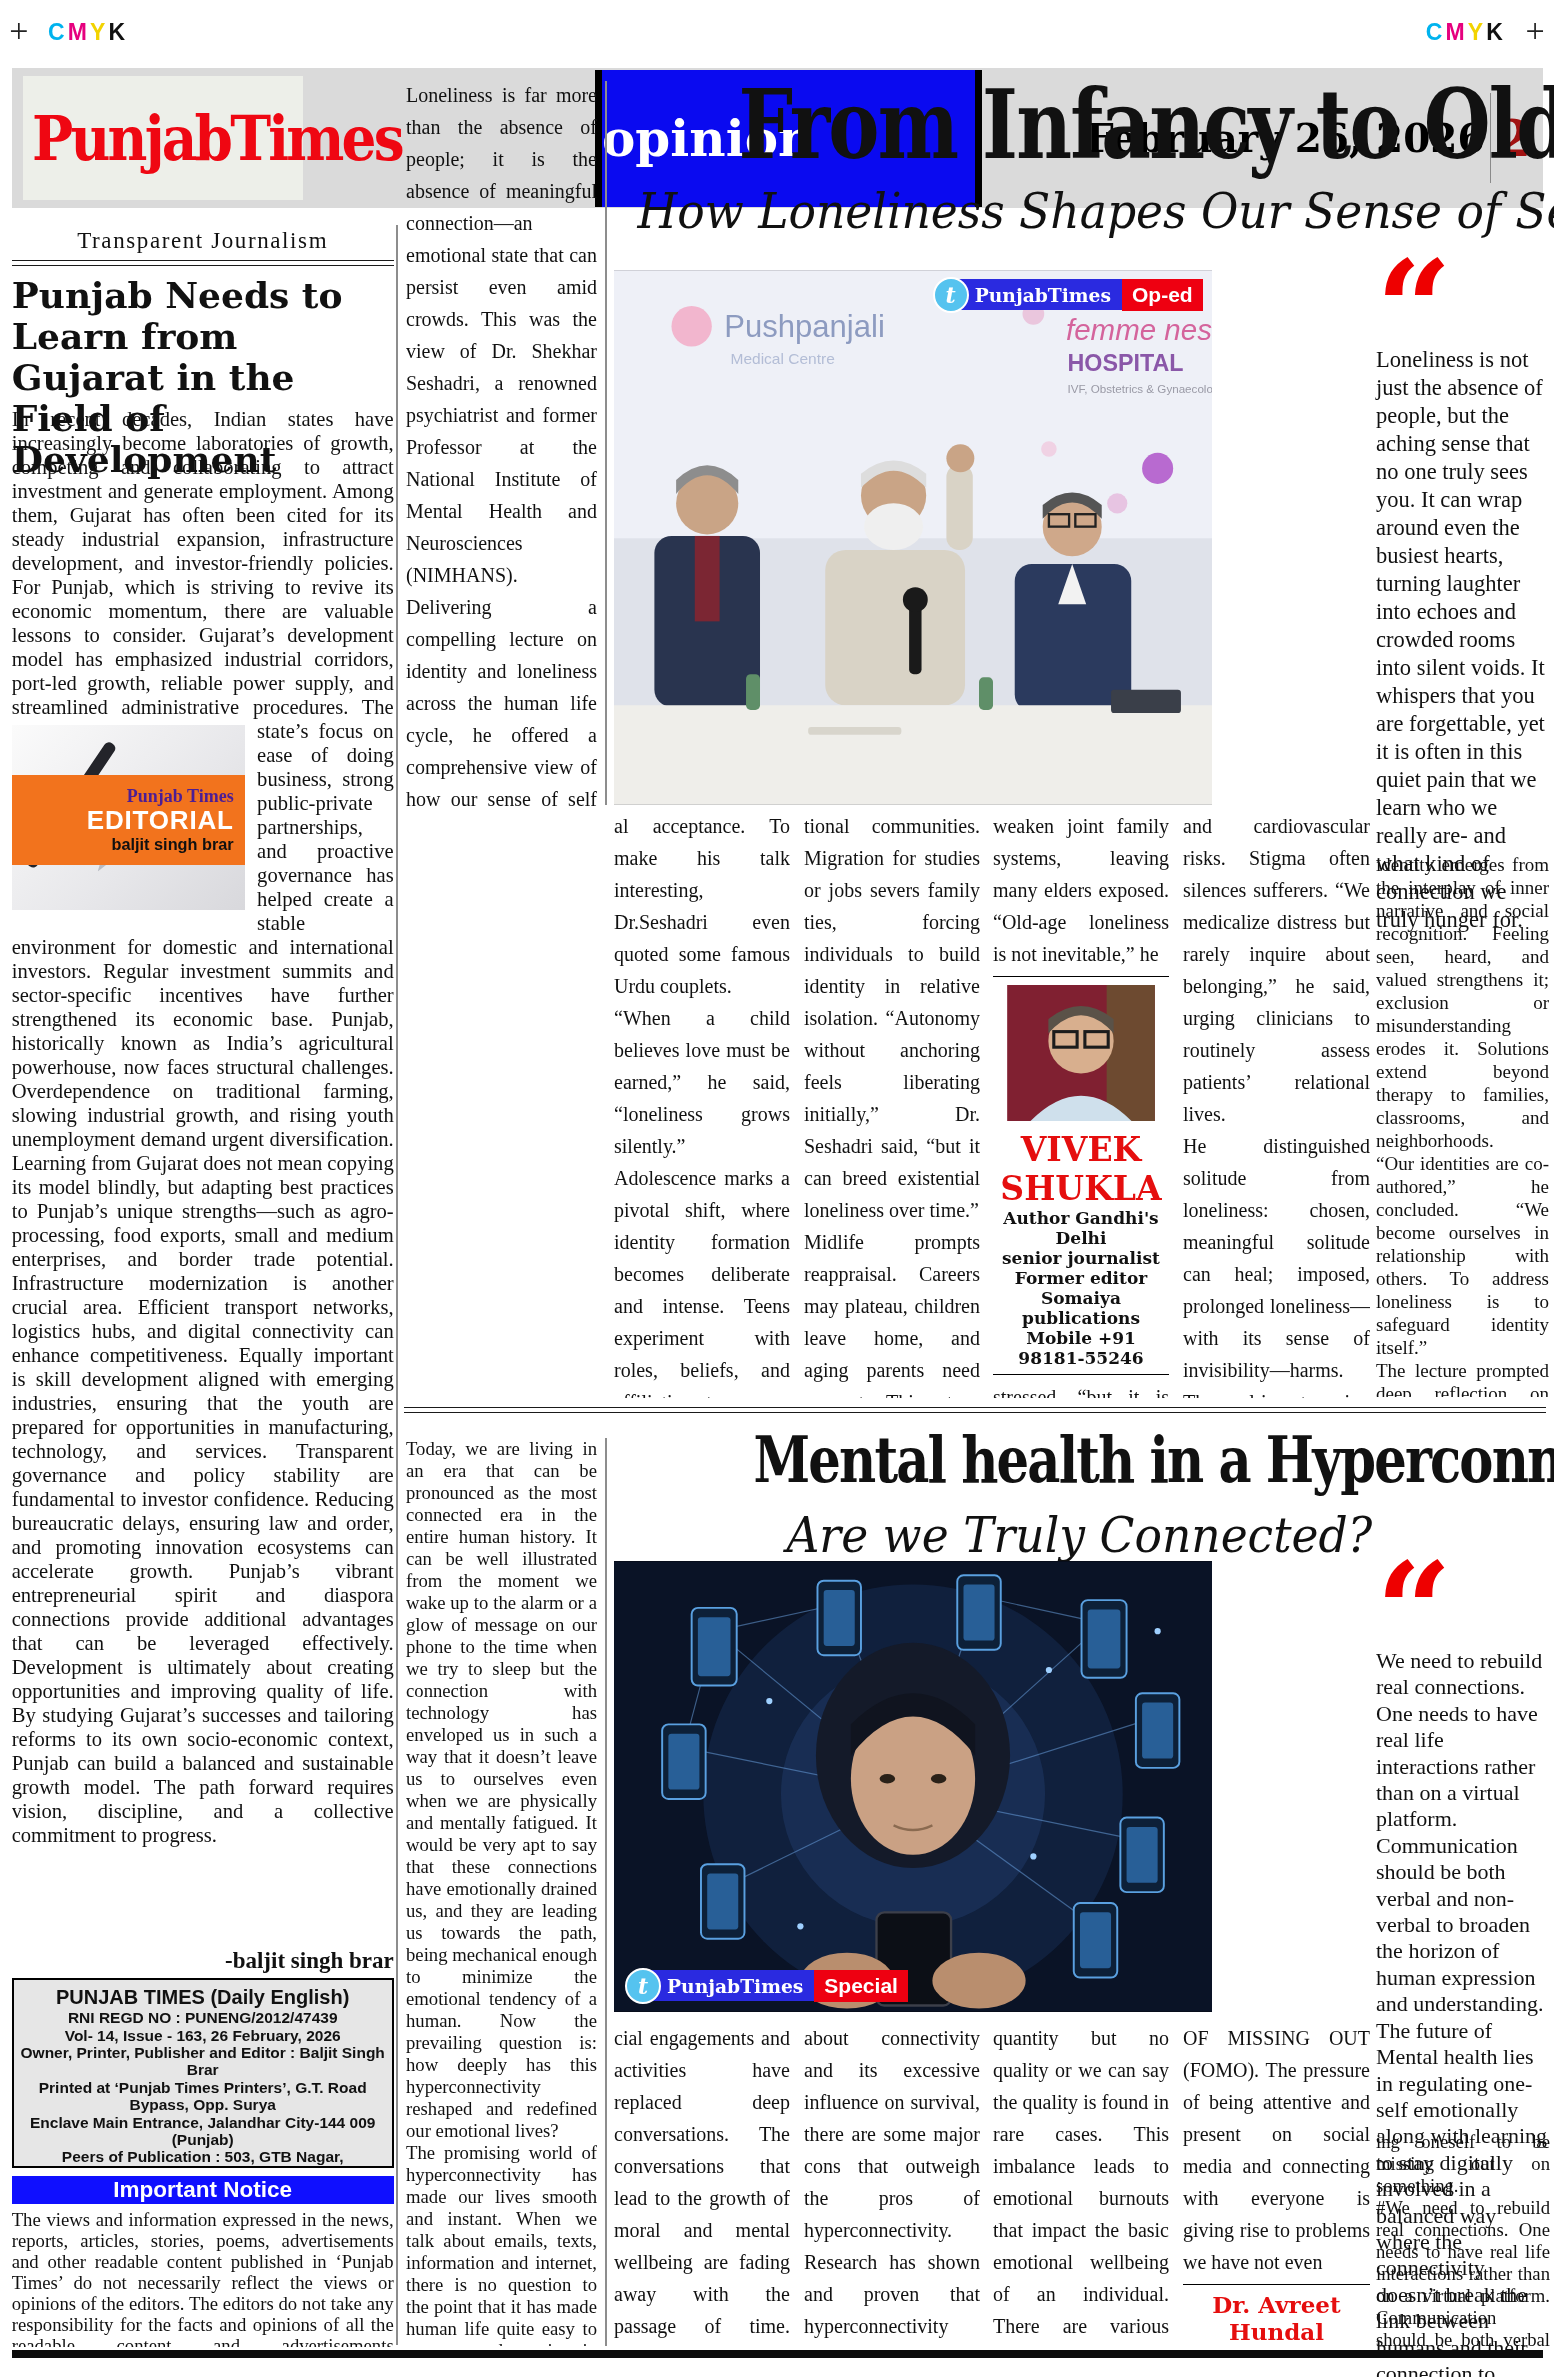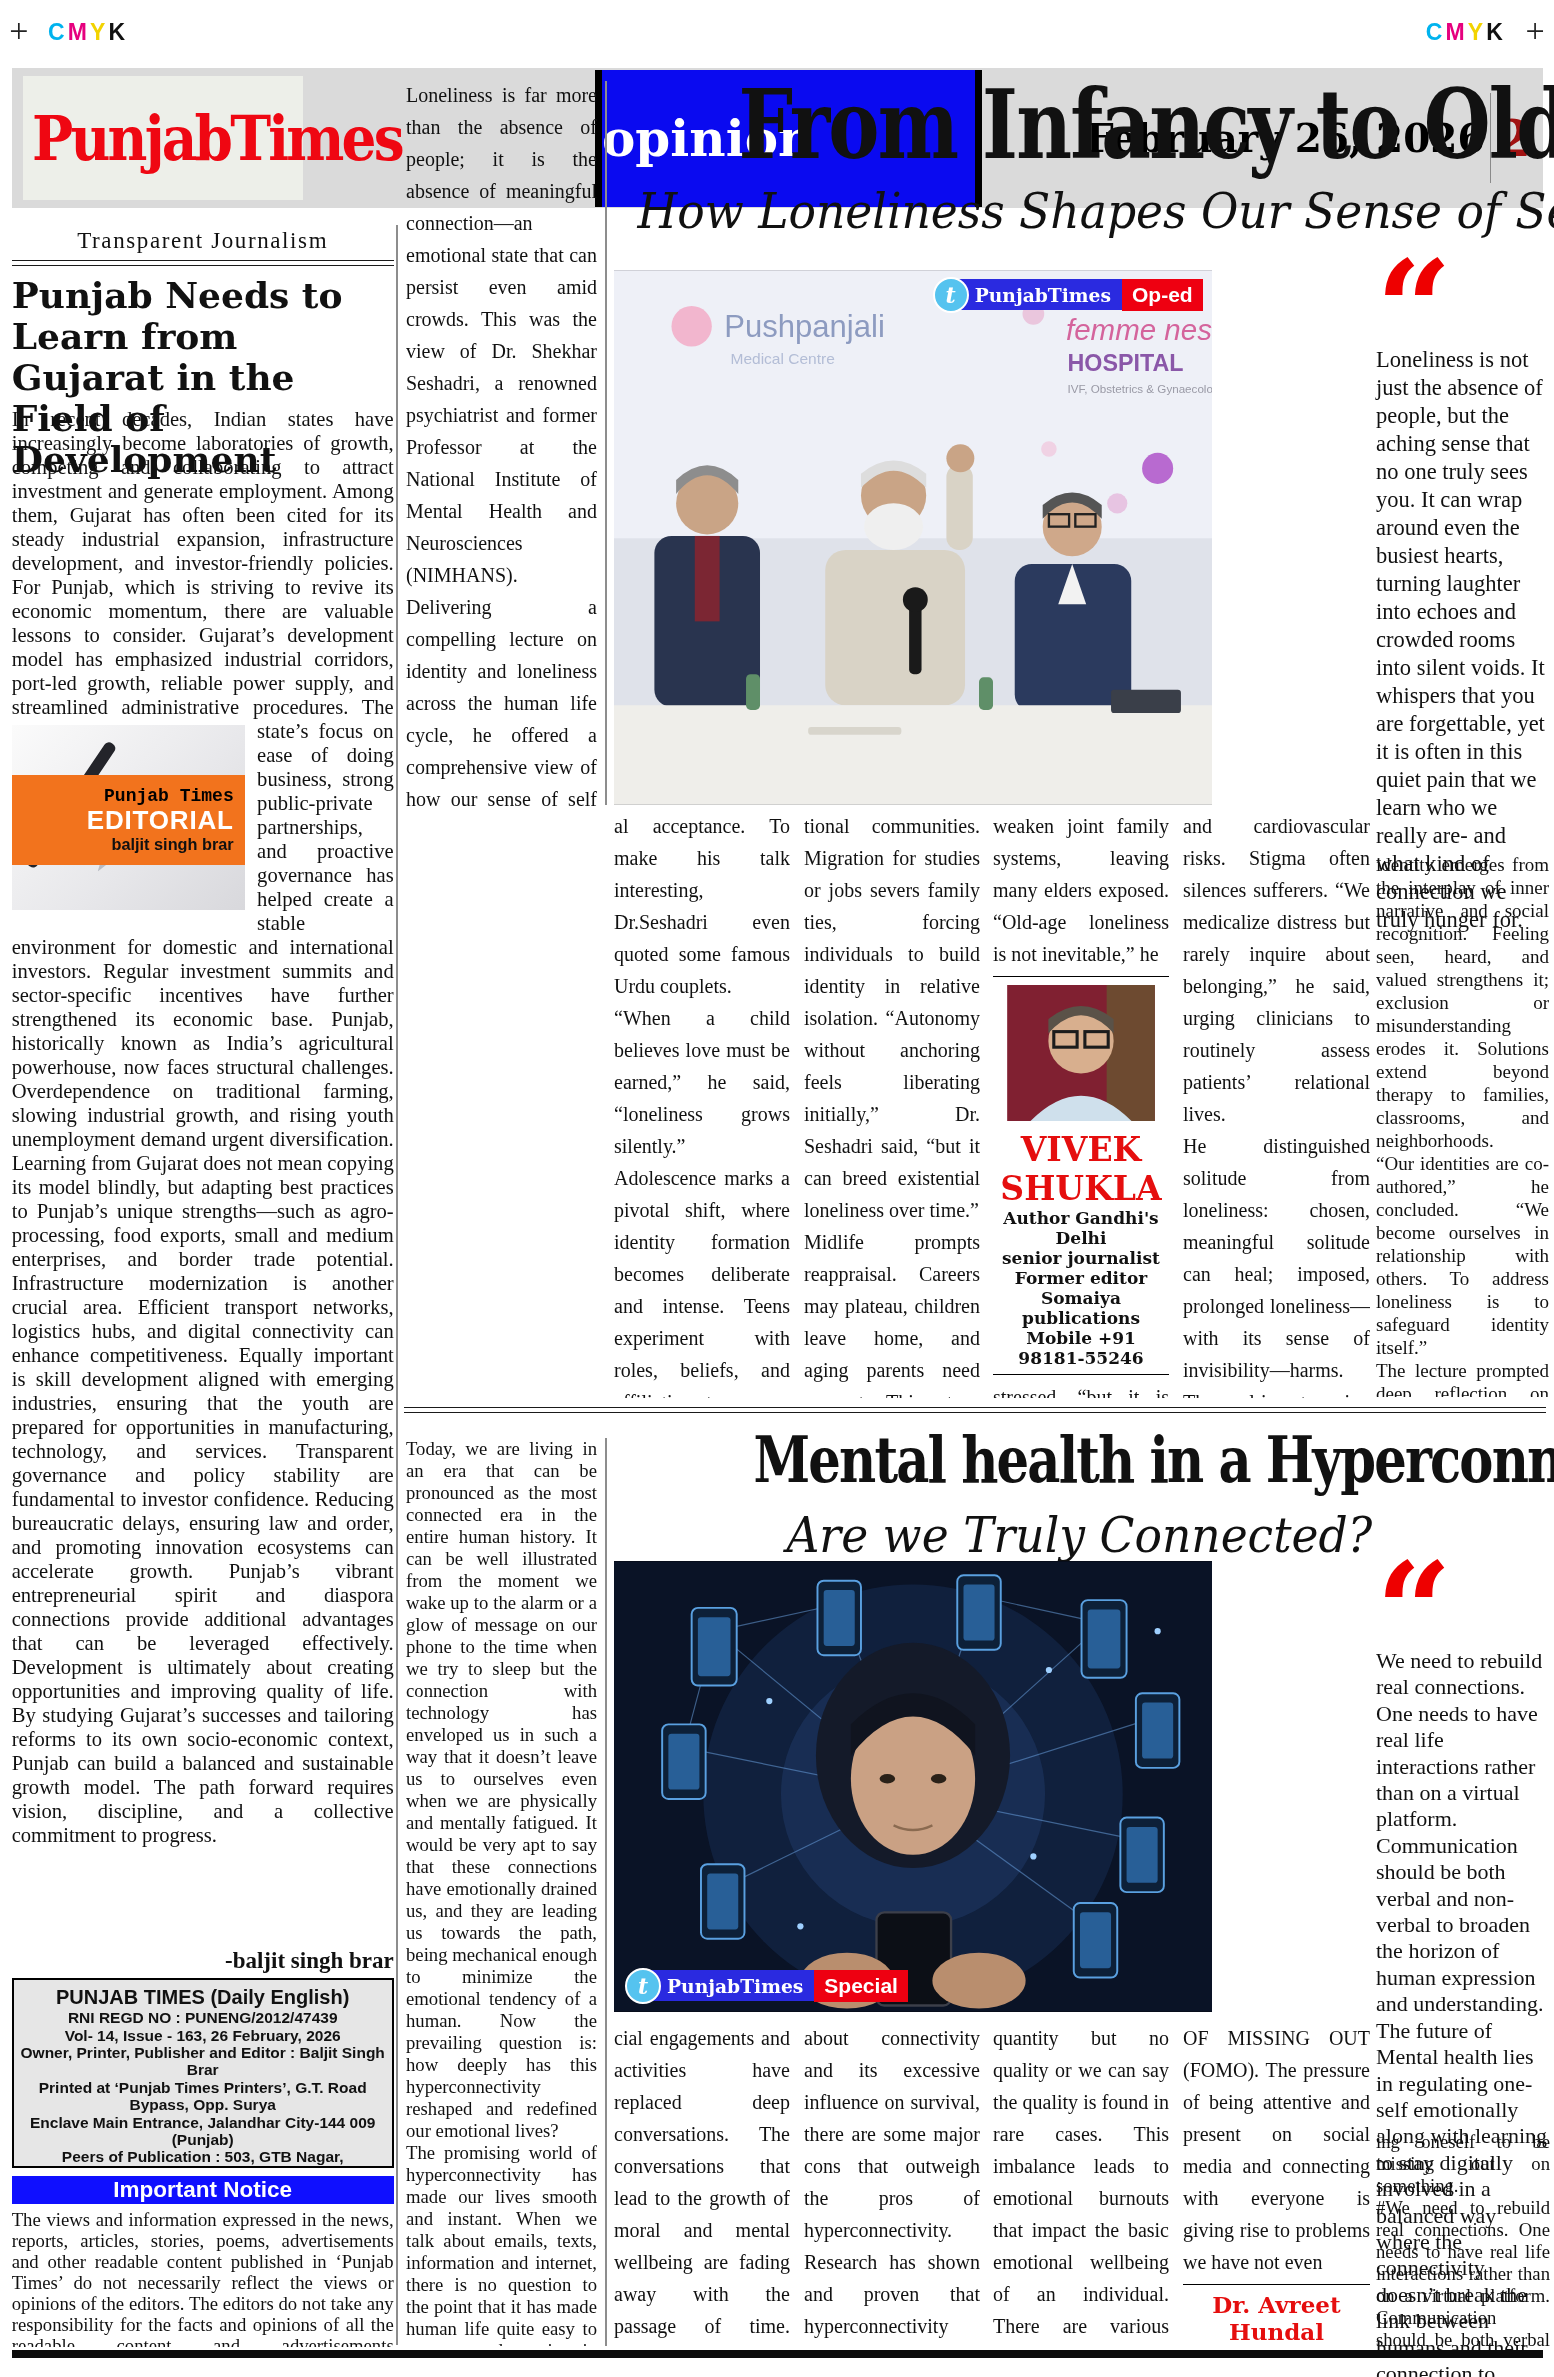--- a/index.html
+++ b/index.html
@@ -43,21 +43,21 @@
   .edit-badge{float:left;width:233px;height:185px;margin:6.2px 12.4px 3.1px 0;position:relative;
               background:linear-gradient(135deg,#fbfbfb 0%,#e7e7ea 60%,#d8d8dc 100%);}
   .pen{position:absolute;background:#23242a;border-radius:5.4px;}
   .pen1{width:12.4px;height:148px;left:53px;top:6.2px;transform:rotate(34deg);}
   .pen2{width:12.4px;height:132px;left:26.4px;top:31px;transform:rotate(56deg);}
   .pennib{position:absolute;width:11px;height:17px;left:85px;top:131px;background:#b9bcc4;
           transform:rotate(34deg);clip-path:polygon(50% 100%,0 0,100% 0);}
   .edit-band{position:absolute;left:0;right:0;top:50px;height:90px;background:#f2731d;
              display:flex;flex-direction:column;justify-content:center;align-items:flex-end;
              padding-right:11px;box-sizing:border-box;}
-  .edit-band .b1{font-family:Liberation Mono, monospace;font-weight:bold;font-size:18px;color:#000000;}
+  .edit-band .b1{font-family:Liberation Serif, serif;font-weight:bold;font-size:18px;color:#4c1d95;}
   .edit-band .b2{font-family:"Liberation Sans",sans-serif;font-weight:bold;font-size:26px;color:#fff;letter-spacing:0.8px;}
   .edit-band .b3{font-family:"Liberation Sans",sans-serif;font-weight:bold;font-size:16.3px;color:#101010;}
   .signoff{left:11.7px;top:1948px;width:382px;text-align:right;font-weight:bold;font-size:23px;}
   .imprint{left:11.7px;top:1978px;width:382px;height:190px;border:2.3px solid #000;background:#e6e6e6;
            box-sizing:border-box;padding:6.2px 4.7px 4.7px 4.7px;text-align:center;
            font-family:"Liberation Sans",sans-serif;font-weight:bold;font-size:15.5px;line-height:17.4px;}
   .notice-bar{left:11.7px;top:2176px;width:382px;height:28px;background:#0f0fff;display:flex;
               align-items:center;justify-content:center;}
   .notice-bar span{font-family:"Liberation Sans",sans-serif;font-weight:bold;font-size:22.5px;color:#fff;}
   .notice-body{left:11.7px;top:2209px;width:382px;height:138px;font-size:18.7px;line-height:21px;}

